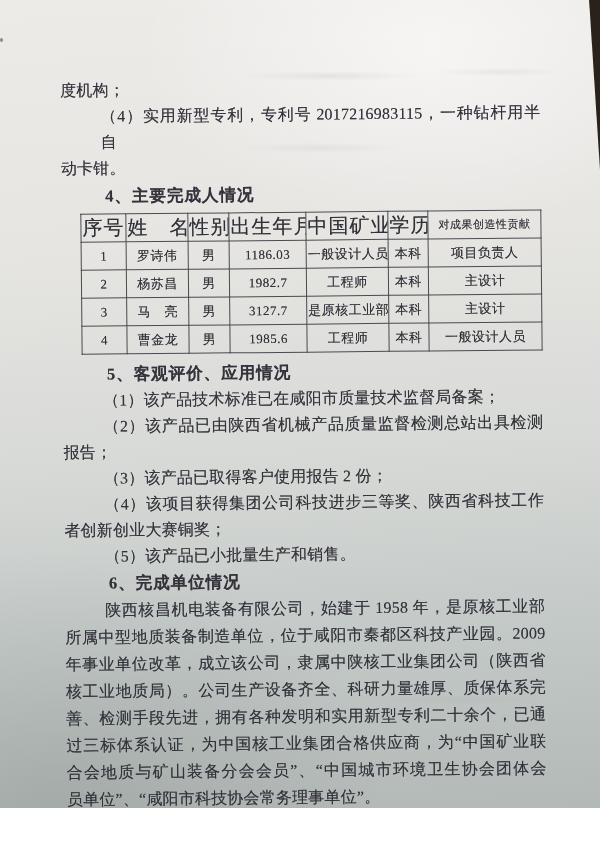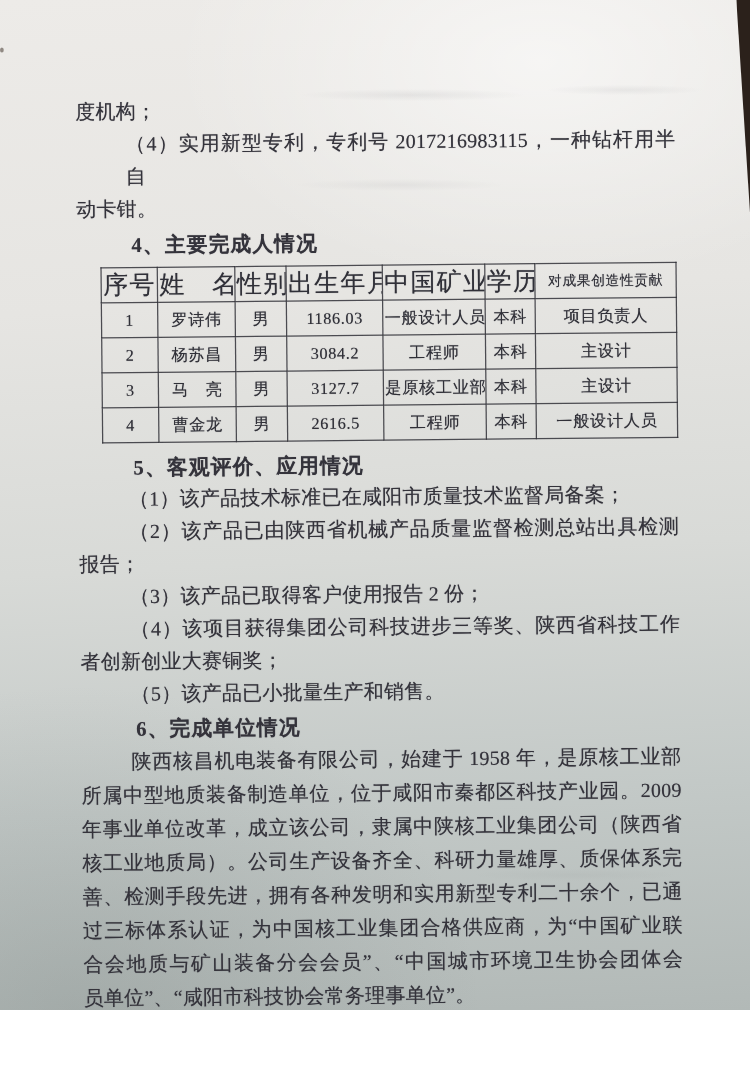--- a/index.html
+++ b/index.html
@@ -105,39 +105,39 @@
         <td>男</td>
         <td>1186.03</td>
         <td>一般设计人员</td>
         <td>本科</td>
         <td>项目负责人</td>
       </tr>
       <tr>
         <td>2</td>
         <td>杨苏昌</td>
         <td>男</td>
-        <td>3084.2</td>
+        <td>1982.7</td>
         <td>工程师</td>
         <td>本科</td>
         <td>主设计</td>
       </tr>
       <tr>
         <td>3</td>
         <td>马　亮</td>
         <td>男</td>
         <td>3127.7</td>
         <td>是原核工业部</td>
         <td>本科</td>
         <td>主设计</td>
       </tr>
       <tr>
         <td>4</td>
         <td>曹金龙</td>
         <td>男</td>
-        <td>2616.5</td>
+        <td>1985.6</td>
         <td>工程师</td>
         <td>本科</td>
         <td>一般设计人员</td>
       </tr>
     </tbody>
       </table>
 
     <div class="line heading h5">5、客观评价、应用情况</div>
     <div class="line indent">（1）该产品技术标准已在咸阳市质量技术监督局备案；</div>
     <div class="line indent fill">（2）该产品已由陕西省机械产品质量监督检测总站出具检测</div>

